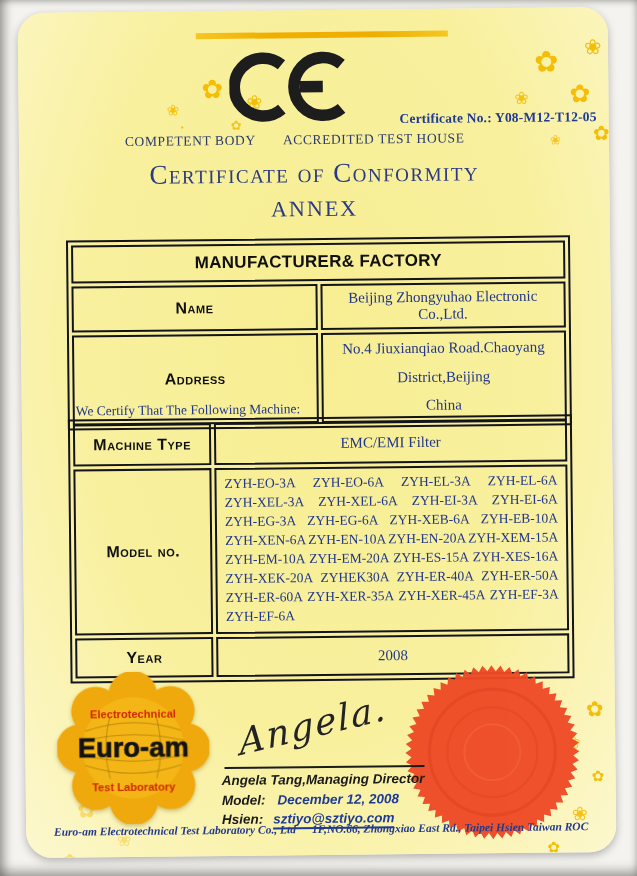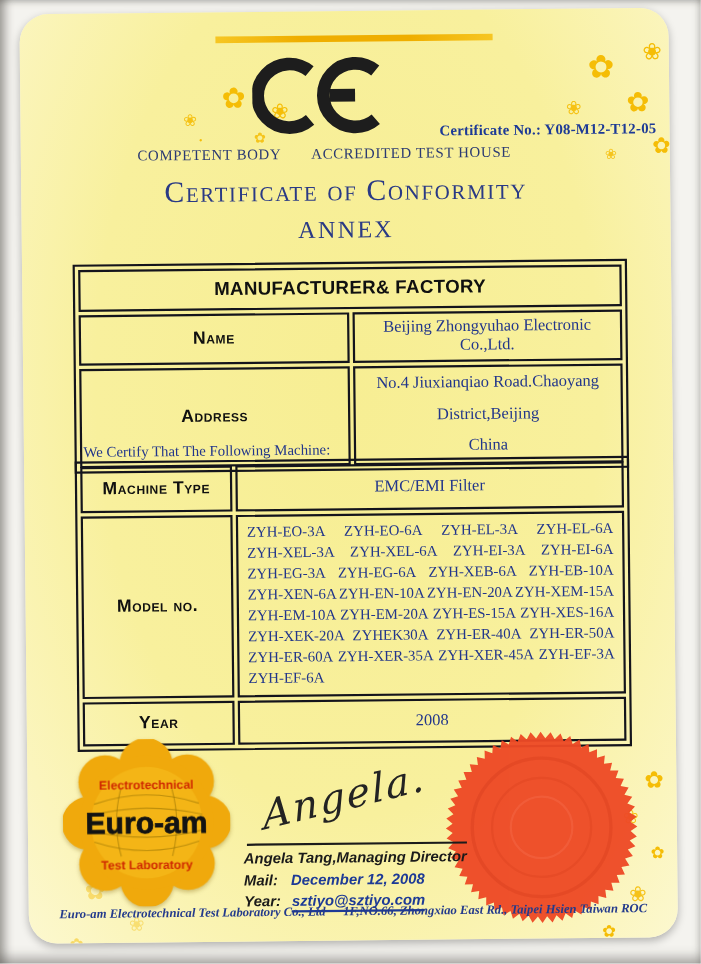--- a/index.html
+++ b/index.html
@@ -228,24 +228,24 @@
       <polygon id="seal-teeth" fill="#ee4a26" points="176.0,89.0 169.9,93.2 175.5,98.1 169.0,101.7 174.1,107.1 167.2,110.0 171.7,115.9 164.6,118.0 168.5,124.4 161.2,125.8 164.3,132.5 156.9,133.1 159.4,140.1 151.9,140.0 153.7,147.2 146.3,146.3 147.2,153.7 140.0,151.9 140.1,159.4 133.1,156.9 132.5,164.3 125.8,161.2 124.4,168.5 118.0,164.6 115.9,171.7 110.0,167.2 107.1,174.1 101.7,169.0 98.1,175.5 93.2,169.9 89.0,176.0 84.8,169.9 79.9,175.5 76.3,169.0 70.9,174.1 68.0,167.2 62.1,171.7 60.0,164.6 53.6,168.5 52.2,161.2 45.5,164.3 44.9,156.9 37.9,159.4 38.0,151.9 30.8,153.7 31.7,146.3 24.3,147.2 26.1,140.0 18.6,140.1 21.1,133.1 13.7,132.5 16.8,125.8 9.5,124.4 13.4,118.0 6.3,115.9 10.8,110.0 3.9,107.1 9.0,101.7 2.5,98.1 8.1,93.2 2.0,89.0 8.1,84.8 2.5,79.9 9.0,76.3 3.9,70.9 10.8,68.0 6.3,62.1 13.4,60.0 9.5,53.6 16.8,52.2 13.7,45.5 21.1,44.9 18.6,37.9 26.1,38.0 24.3,30.8 31.7,31.7 30.8,24.3 38.0,26.1 37.9,18.6 44.9,21.1 45.5,13.7 52.2,16.8 53.6,9.5 60.0,13.4 62.1,6.3 68.0,10.8 70.9,3.9 76.3,9.0 79.9,2.5 84.8,8.1 89.0,2.0 93.2,8.1 98.1,2.5 101.7,9.0 107.1,3.9 110.0,10.8 115.9,6.3 118.0,13.4 124.4,9.5 125.8,16.8 132.5,13.7 133.1,21.1 140.1,18.6 140.0,26.1 147.2,24.3 146.3,31.7 153.7,30.8 151.9,38.0 159.4,37.9 156.9,44.9 164.3,45.5 161.2,52.2 168.5,53.6 164.6,60.0 171.7,62.1 167.2,68.0 174.1,70.9 169.0,76.3 175.5,79.9 169.9,84.8"></polygon>
       <circle cx="89" cy="89" r="63" fill="none" stroke="#d8391a" stroke-width="3" opacity=".45"></circle>
       <circle cx="89" cy="89" r="45" fill="none" stroke="#d8391a" stroke-width="2" opacity=".35"></circle>
       <circle cx="89" cy="89" r="28" fill="none" stroke="#f4694a" stroke-width="2" opacity=".4"></circle>
     </svg>
 
     <div class="sig-script">Angela.</div>
     <div class="sig-line"></div>
     <div class="sig-row r1">Angela Tang,Managing Director</div>
     <div class="sig-row r2">
-      <span>Mail:</span><span class="sig-val">December 12, 2008</span>
+      <span>Model:</span><span class="sig-val">December 12, 2008</span>
     </div>
     <div class="sig-row r3">
-      <span>Year:</span><span class="mail-val">sztiyo@sztiyo.com</span>
+      <span>Hsien:</span><span class="mail-val">sztiyo@sztiyo.com</span>
     </div>
 
     <div class="footer">
       <span>Euro-am Electrotechnical Test Laboratory Co., Ltd</span>
       <span>1F,NO.66, Zhongxiao East Rd., Taipei Hsien Taiwan ROC</span>
     </div>
 
   </div>
 </div>
 

